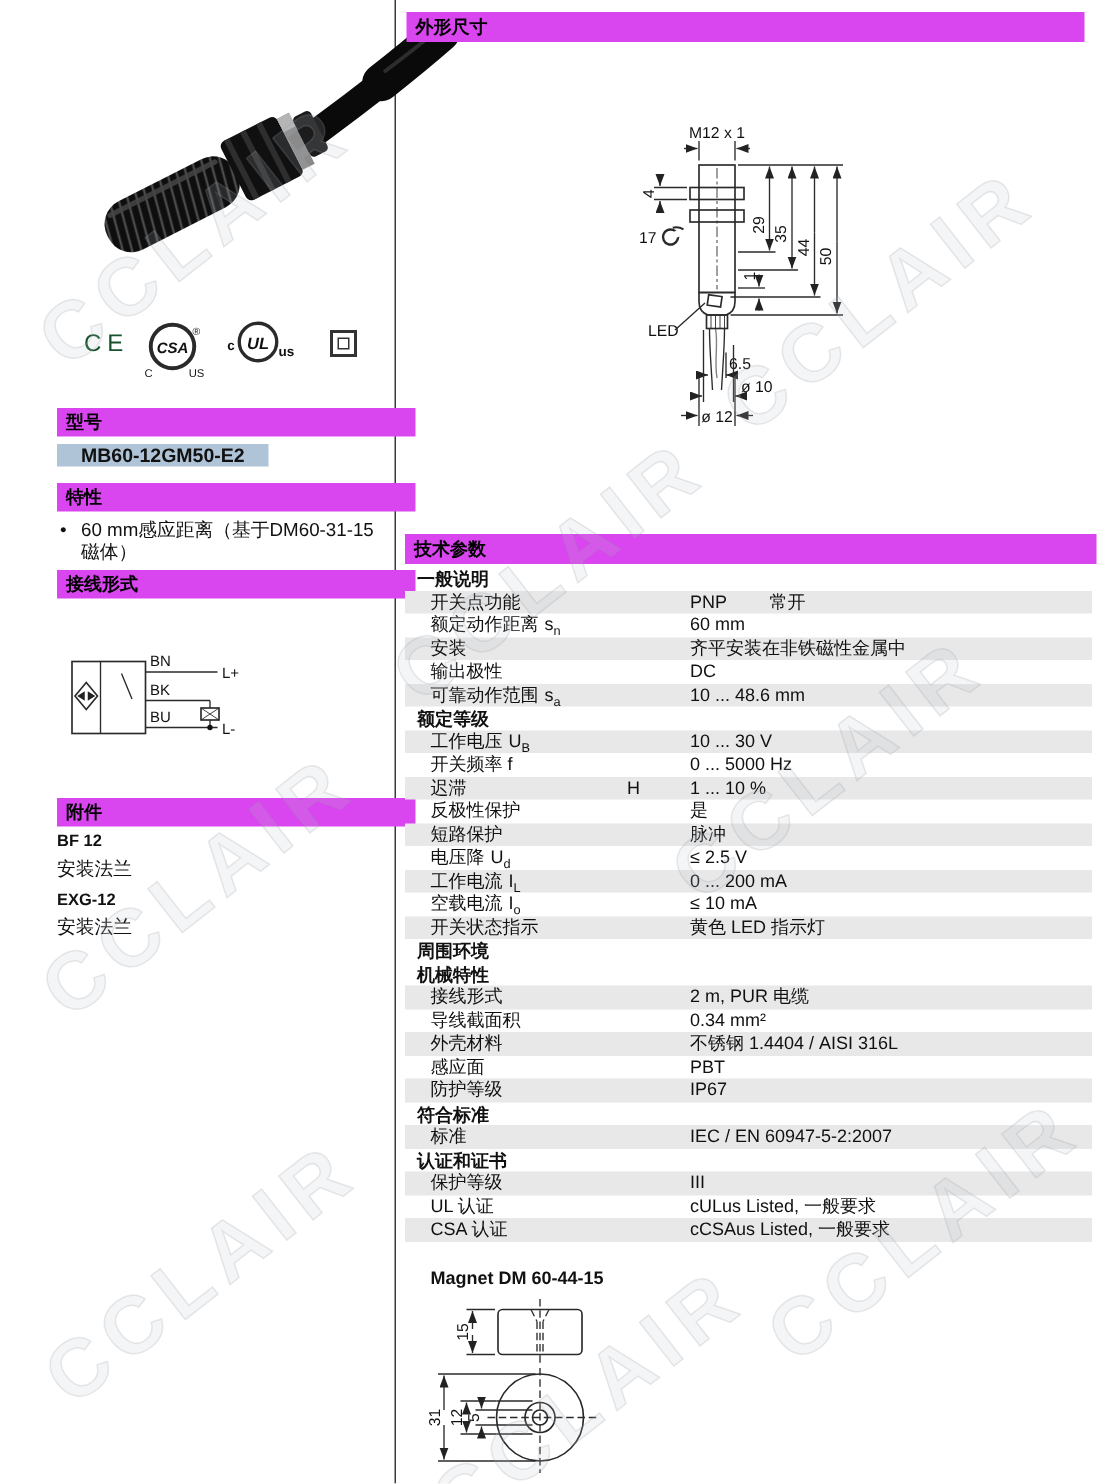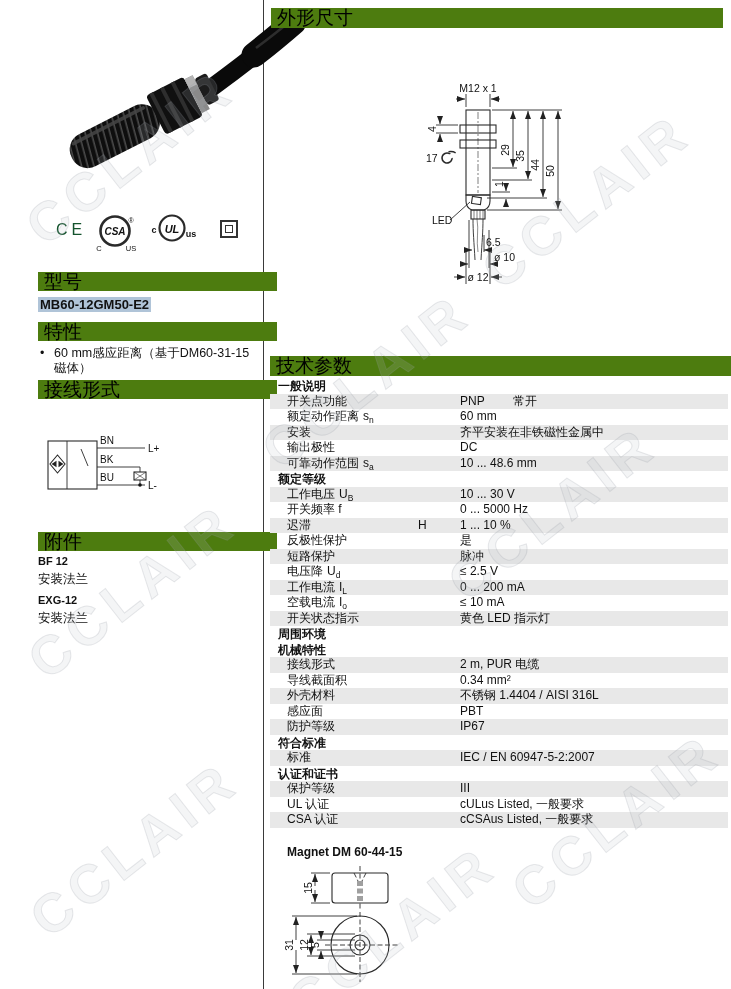--- a/index.html
+++ b/index.html
@@ -1,24 +1,24 @@
 <!DOCTYPE html>
 <html><head>
 <meta charset="utf-8">
 <style>
   html,body{margin:0;padding:0;}
   body{width:731px;height:989px;position:relative;overflow:hidden;background:#fff;
        font-family:"Liberation Sans",sans-serif;color:#111;}
   .vline{position:absolute;left:263px;top:0;width:1px;height:989px;background:#3a3a3a;}
-  .bar{position:absolute;background:#4d7c0f;color:#000;font-weight:normal;font-size:19px;
+  .bar{position:absolute;background:#d946ef;color:#000;font-weight:bold;font-size:12px;
        line-height:19px;height:19px;padding-left:6px;box-sizing:border-box;z-index:1;}
   .lbar{left:38px;width:239px;}
   .rbar{left:270px;width:482px;height:20px;line-height:20px;}
   .abs{position:absolute;z-index:1;}
-  .model-val{background:#b0c4d8;font-weight:bold;font-size:13px;padding:0 2px;display:inline-block;}
+  .model-val{background:#b0c4d8;font-weight:bold;font-size:13px;padding:0 16px;display:inline-block;}
   .feat{left:38px;top:346px;width:218px;font-size:12.5px;line-height:15px;padding-left:16px;box-sizing:border-box;}
   .feat .blt{position:absolute;left:2px;top:0;}
   .acc-name{font-weight:bold;font-size:11px;}
   .acc-desc{font-size:12.5px;}
   
   .ttable{position:absolute;left:270px;top:378px;width:458px;z-index:1;}
   .tsec{font-weight:bold;font-size:12px;height:15.5px;line-height:16px;padding-left:8px;position:relative;}
   .trow{position:relative;height:15.5px;line-height:15.5px;font-size:12px;}
   .trow.sh{background:#e8e8e8;}
   .tlabel{position:absolute;left:17px;white-space:nowrap;}

